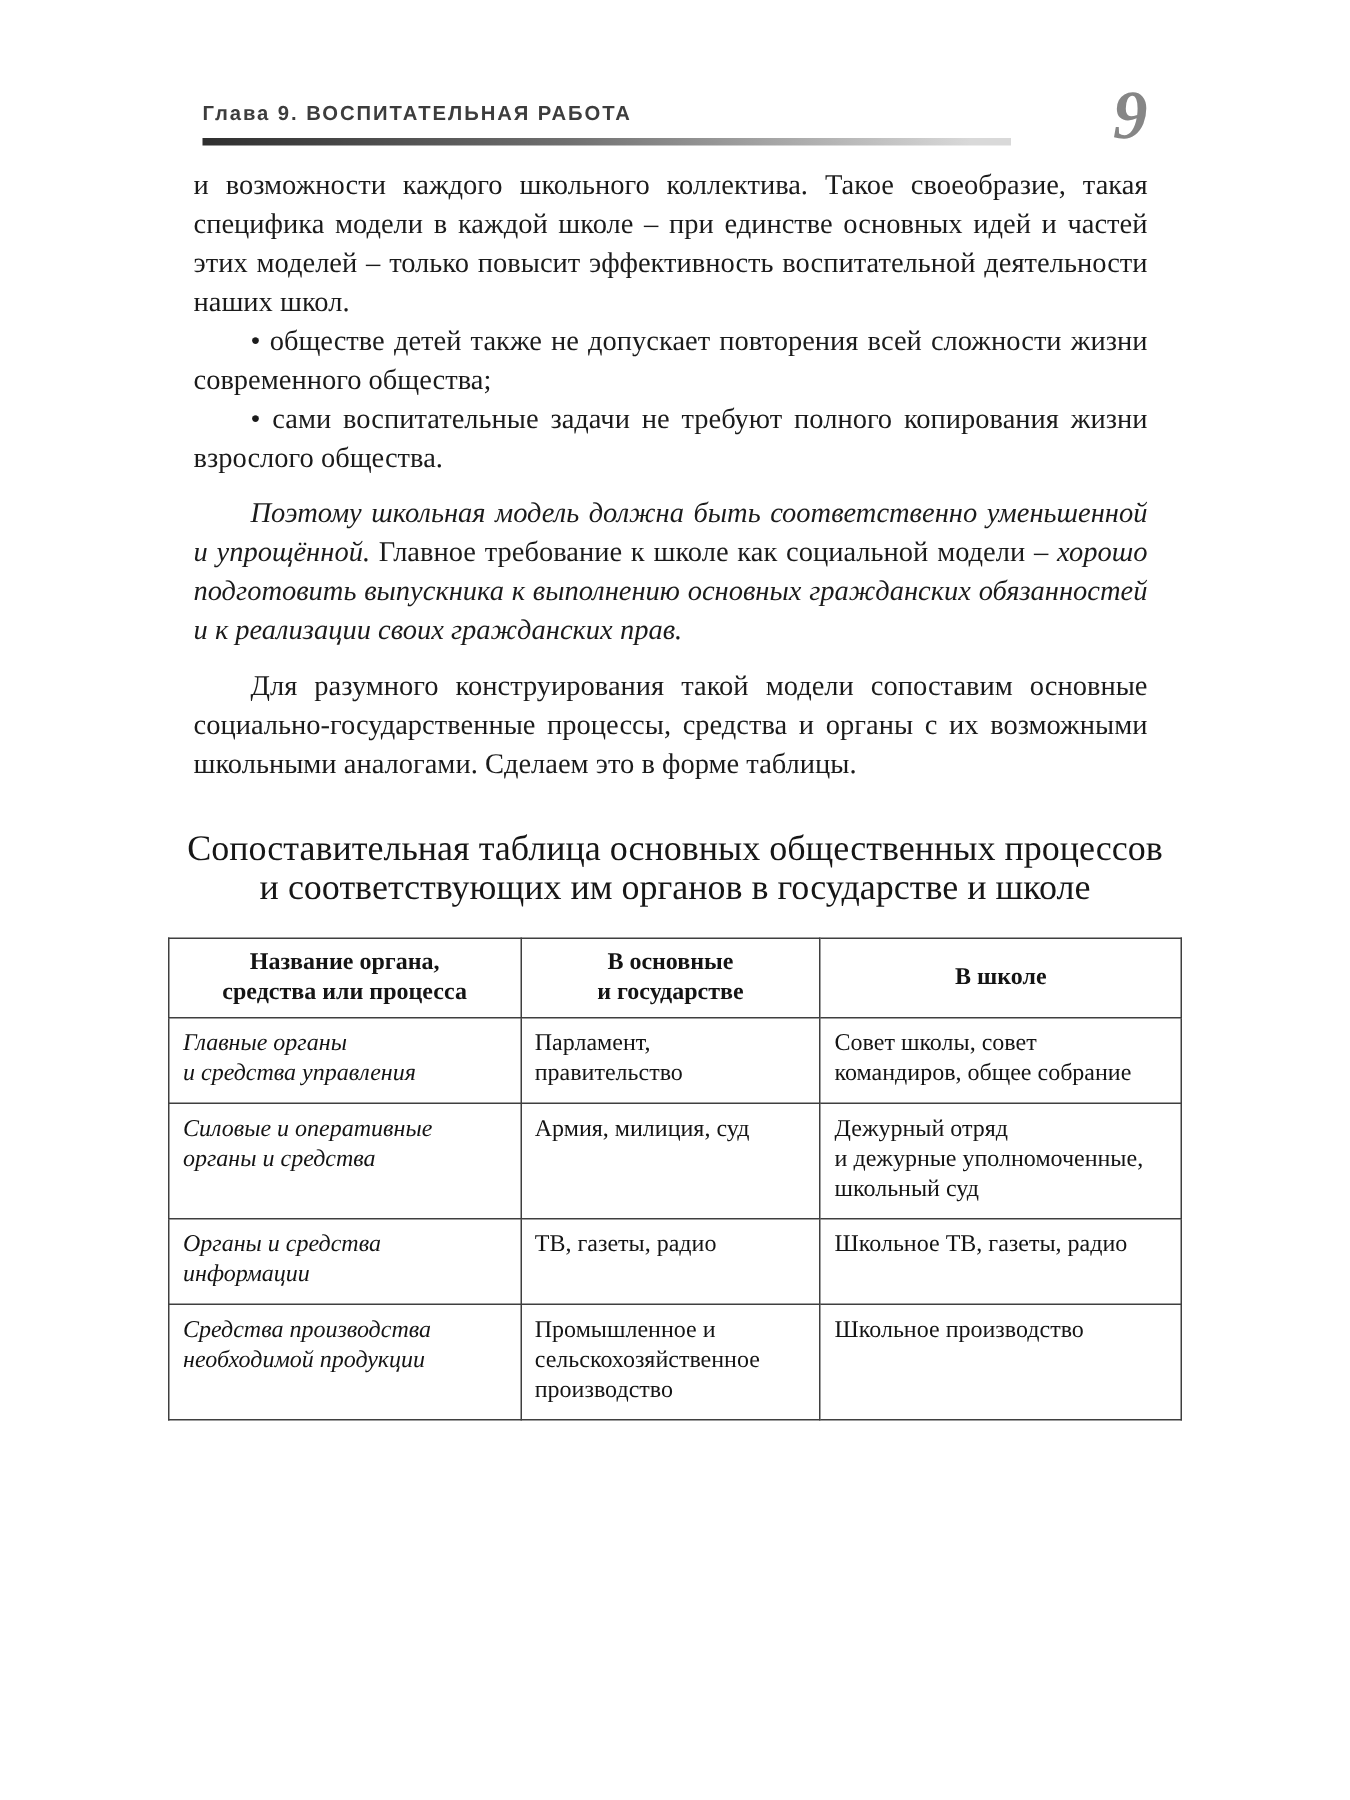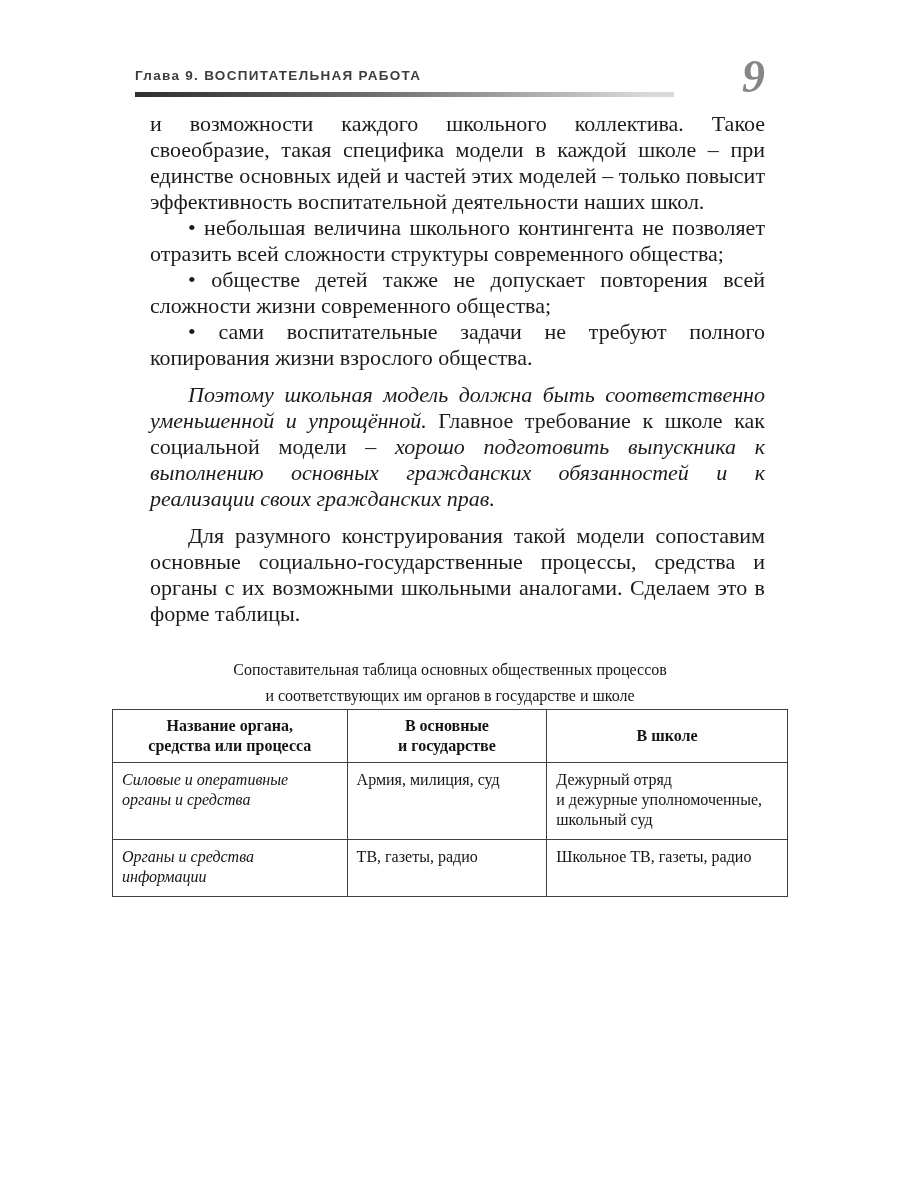--- a/index.html
+++ b/index.html
@@ -50,41 +50,42 @@
     font-family: "Liberation Serif", "DejaVu Serif", serif;
     font-style: italic;
     font-weight: 700;
     font-size: 46px;
     line-height: 0.9;
     color: var(--page_number, #868686);
     margin-left: 20px;
     padding-bottom: 0px;
   }
   .body-text {
-    margin: 14px 23px 0 38px;
-    font-size: 22px;
+    margin: 14px 23px 0 17px;
+    font-size: 19px;
     line-height: 26px;
     text-align: justify;
   }
   .body-text p { margin: 0; }
   .para.indent { text-indent: 38px; }
   .para.first { text-indent: 0; }
   .spaced { margin-top: 11px !important; }
   em { font-style: italic; }
   .caption {
     margin-top: 30px;
     text-align: center;
     white-space: pre-line;
-    font-size: 16px;
+    font-size: 24px;
     line-height: 26px;
     color: #161616;
   }
   table {
     border-collapse: collapse;
     width: 100%;
+    margin-top: 20px;
     font-size: 16px;
     line-height: 20px;
     color: #141414;
   }
   col.c1 { width: 235px; }
   col.c2 { width: 200px; }
   col.c3 { width: 241px; }
   th, td {
     border: 1px solid var(--border, #3f3f3f);
     white-space: pre-line;
@@ -114,21 +115,20 @@
         <div class="header-left">
           <div class="chapter">Глава 9. ВОСПИТАТЕЛЬНАЯ РАБОТА</div>
           <div class="rule"></div>
         </div>
         <div class="pagenum">9</div>
       </div>
     </header>
 
     <main class="body-text">
       <p class="para first">и возможности каждого школьного коллектива. Такое своеобразие, такая специфика модели в каждой школе – при единстве основных идей и частей этих моделей – только повысит эффективность воспитательной деятельности наших школ.</p>
-      <p class="para indent">• небольшая величина школьного контингента не позволяет отразить всей сложности структуры современного общества;</p>
       <p class="para indent">• обществе детей также не допускает повторения всей сложности жизни современного общества;</p>
       <p class="para indent">• сами воспитательные задачи не требуют полного копирования жизни взрослого общества.</p>
       <p class="para indent spaced"><em>Поэтому школьная модель должна быть соответственно уменьшенной и упрощённой.</em> <span>Главное требование к школе как социальной модели –</span> <em>хорошо подготовить выпускника к выполнению основных гражданских обязанностей и к реализации своих гражданских прав.</em></p>
       <p class="para indent spaced">Для разумного конструирования такой модели сопоставим основные социально-государственные процессы, средства и органы с их возможными школьными аналогами. Сделаем это в форме таблицы.</p>
     </main>
 
     <div class="caption">Сопоставительная таблица основных общественных процессов
 и соответствующих им органов в государстве и школе</div>
 
     <table>
@@ -141,29 +141,44 @@
         <tr>
           <th>Название органа,
 средства или процесса</th>
           <th>В основные
 и государстве</th>
           <th>В школе</th>
         </tr>
       </thead>
       <tbody>
         <tr>
+          <td class="name">Главные органы
+и средства управления</td>
+          <td>Парламент,
+правительство</td>
+          <td>Совет школы, совет командиров, общее собрание</td>
+        </tr>
+        <tr>
           <td class="name">Силовые и оперативные
 органы и средства</td>
           <td>Армия, милиция, суд</td>
           <td>Дежурный отряд
 и дежурные уполномоченные, школьный суд</td>
         </tr>
         <tr>
           <td class="name">Органы и средства
 информации</td>
           <td>ТВ, газеты, радио</td>
           <td>Школьное ТВ, газеты, радио</td>
         </tr>
+        <tr>
+          <td class="name">Средства производства
+необходимой продукции</td>
+          <td>Промышленное и
+сельскохозяйственное
+производство</td>
+          <td>Школьное производство</td>
+        </tr>
       </tbody>
     </table>
 
   </div>
 </div>
 
 </body></html>

